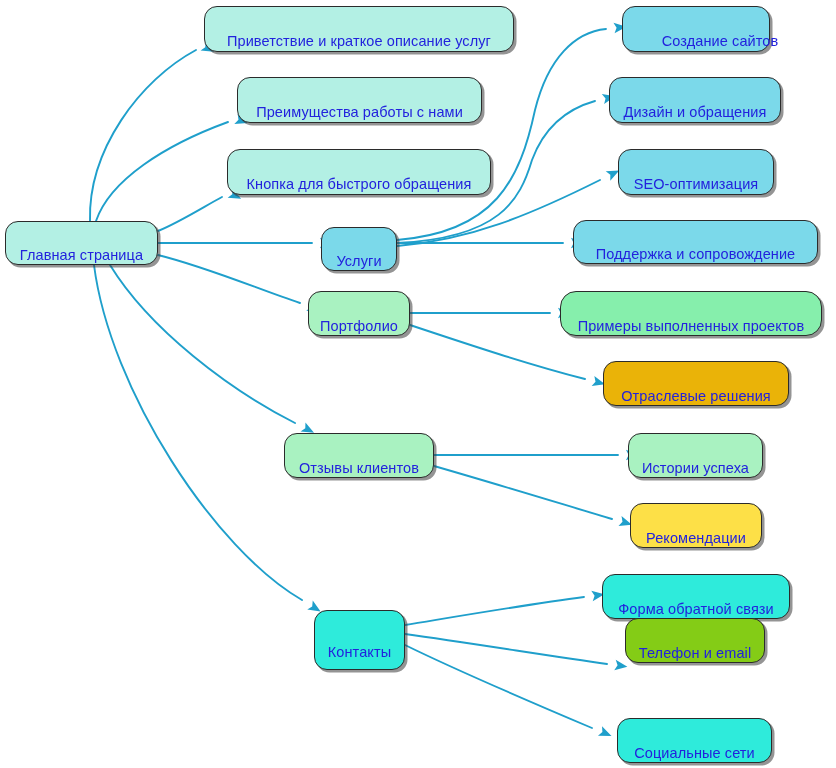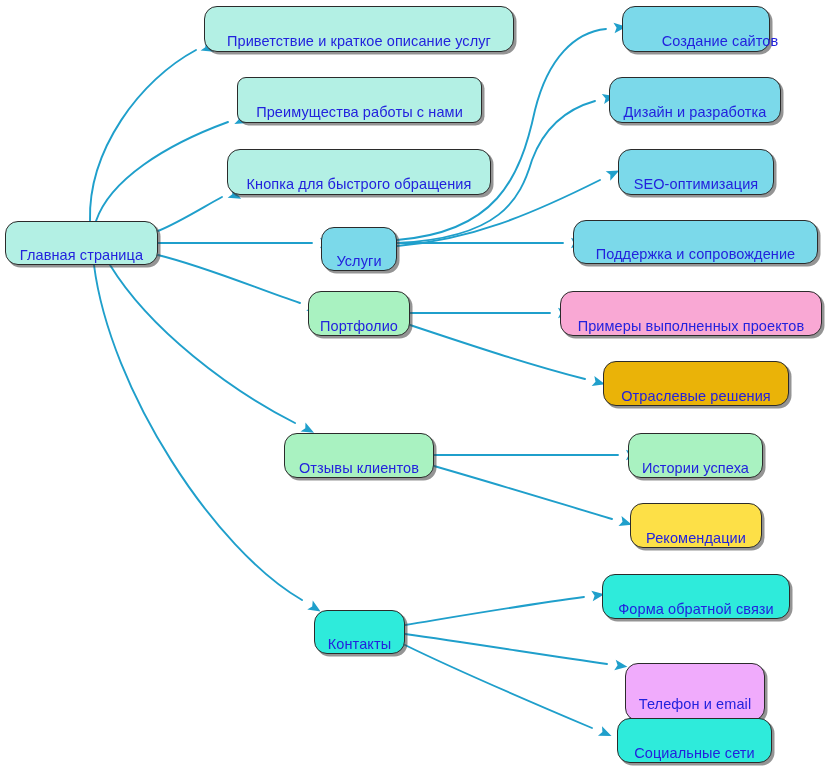--- a/index.html
+++ b/index.html
@@ -93,66 +93,66 @@
       <polygon points="0,-5.2 12.5,0 0,5.2 2.6,0" fill="#1f9fcb" transform="translate(600,731) rotate(23)"></polygon>
     </svg>
 
   <div id="node-layer">
       <div class="node" style="left: 5px; top: 221px; width: 153px; height: 44px; background: rgb(179, 240, 228); color: rgb(34, 34, 221); border-color: rgb(43, 43, 43);">
         <span class="node-label">Главная страница</span>
       </div>
       <div class="node" style="left: 204px; top: 6px; width: 310px; height: 46px; background: rgb(179, 240, 228); color: rgb(34, 34, 221); border-color: rgb(43, 43, 43);">
         <span class="node-label">Приветствие и краткое описание услуг</span>
       </div>
-      <div class="node" style="left: 237px; top: 77px; width: 245px; height: 46px; background: rgb(179, 240, 228); color: rgb(34, 34, 221); border-color: rgb(43, 43, 43); border-radius: 9px;">
+      <div class="node" style="left: 237px; top: 77px; width: 245px; height: 46px; background: rgb(179, 240, 228); color: rgb(34, 34, 221); border-color: rgb(43, 43, 43);">
         <span class="node-label">Преимущества работы с нами</span>
       </div>
       <div class="node" style="left: 227px; top: 149px; width: 264px; height: 46px; background: rgb(179, 240, 228); color: rgb(34, 34, 221); border-color: rgb(43, 43, 43);">
         <span class="node-label">Кнопка для быстрого обращения</span>
       </div>
       <div class="node" style="left: 321px; top: 227px; width: 76px; height: 44px; background: rgb(123, 217, 234); color: rgb(34, 34, 221); border-color: rgb(43, 43, 43);">
         <span class="node-label">Услуги</span>
       </div>
       <div class="node" style="left: 622px; top: 6px; width: 148px; height: 46px; background: rgb(123, 217, 234); color: rgb(34, 34, 221); border-color: rgb(43, 43, 43); padding-left: 48px;">
         <span class="node-label">Создание сайтов</span>
       </div>
       <div class="node" style="left: 609px; top: 77px; width: 172px; height: 46px; background: rgb(123, 217, 234); color: rgb(34, 34, 221); border-color: rgb(43, 43, 43);">
-        <span class="node-label">Дизайн и разработка</span>
+        <span class="node-label">Дизайн и обращения</span>
       </div>
       <div class="node" style="left: 618px; top: 149px; width: 156px; height: 46px; background: rgb(123, 217, 234); color: rgb(34, 34, 221); border-color: rgb(43, 43, 43);">
         <span class="node-label">SEO-оптимизация</span>
       </div>
       <div class="node" style="left: 573px; top: 220px; width: 245px; height: 44px; background: rgb(123, 217, 234); color: rgb(34, 34, 221); border-color: rgb(43, 43, 43);">
         <span class="node-label">Поддержка и сопровождение</span>
       </div>
       <div class="node" style="left: 308px; top: 291px; width: 102px; height: 45px; background: rgb(169, 242, 193); color: rgb(34, 34, 221); border-color: rgb(43, 43, 43);">
         <span class="node-label">Портфолио</span>
       </div>
-      <div class="node" style="left: 560px; top: 291px; width: 262px; height: 45px; background: #f9a8d4; color: rgb(34, 34, 221); border-color: rgb(43, 43, 43);">
+      <div class="node" style="left: 560px; top: 291px; width: 262px; height: 45px; background: #86efac; color: rgb(34, 34, 221); border-color: rgb(43, 43, 43); border-radius: 16px;">
         <span class="node-label">Примеры выполненных проектов</span>
       </div>
       <div class="node" style="left: 603px; top: 361px; width: 186px; height: 45px; background: #eab308; color: rgb(34, 34, 221); border-color: rgb(43, 43, 43);">
         <span class="node-label">Отраслевые решения</span>
       </div>
       <div class="node" style="left: 284px; top: 433px; width: 150px; height: 45px; background: rgb(169, 242, 193); color: rgb(34, 34, 221); border-color: rgb(43, 43, 43);">
         <span class="node-label">Отзывы клиентов</span>
       </div>
       <div class="node" style="left: 628px; top: 433px; width: 135px; height: 45px; background: rgb(169, 242, 193); color: rgb(34, 34, 221); border-color: rgb(43, 43, 43);">
         <span class="node-label">Истории успеха</span>
       </div>
       <div class="node" style="left: 630px; top: 503px; width: 132px; height: 45px; background: #fde047; color: rgb(34, 34, 221); border-color: rgb(43, 43, 43);">
         <span class="node-label">Рекомендации</span>
       </div>
-      <div class="node" style="left: 314px; top: 610px; width: 91px; height: 44px; background: rgb(46, 235, 219); color: rgb(34, 34, 221); border-color: rgb(43, 43, 43);">
+      <div class="node" style="left: 314px; top: 610px; width: 91px; height: 60px; background: rgb(46, 235, 219); color: rgb(34, 34, 221); border-color: rgb(43, 43, 43);">
         <span class="node-label">Контакты</span>
       </div>
       <div class="node" style="left: 602px; top: 574px; width: 188px; height: 45px; background: rgb(46, 235, 219); color: rgb(34, 34, 221); border-color: rgb(43, 43, 43);">
         <span class="node-label">Форма обратной связи</span>
       </div>
-      <div class="node" style="left: 625px; top: 663px; width: 140px; height: 58px; background: #f0abfc; color: rgb(34, 34, 221); border-color: rgb(43, 43, 43);">
+      <div class="node" style="left: 625px; top: 618px; width: 140px; height: 45px; background: #84cc16; color: rgb(34, 34, 221); border-color: rgb(43, 43, 43);">
         <span class="node-label">Телефон и email</span>
       </div>
       <div class="node" style="left: 617px; top: 718px; width: 155px; height: 45px; background: rgb(46, 235, 219); color: rgb(34, 34, 221); border-color: rgb(43, 43, 43);">
         <span class="node-label">Социальные сети</span>
       </div>
     </div>
 
 </div>
 
 </body></html>

